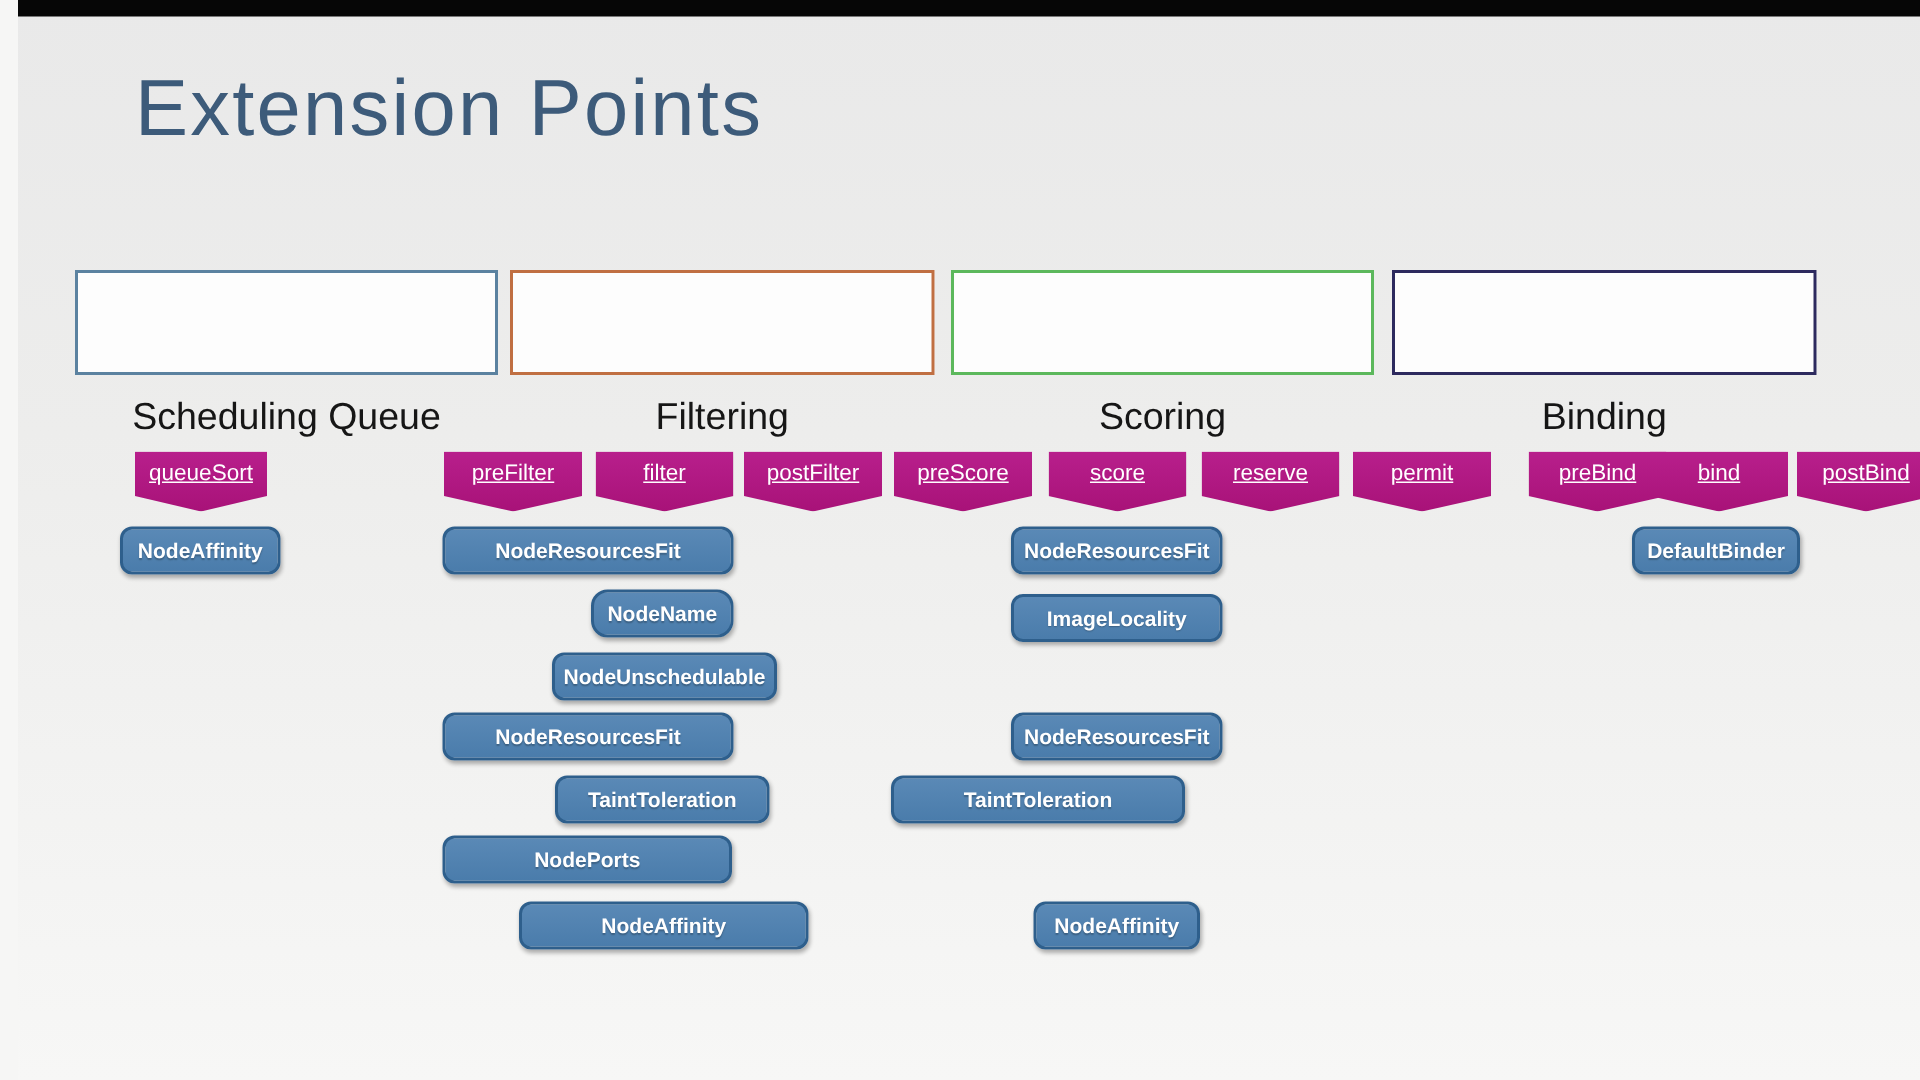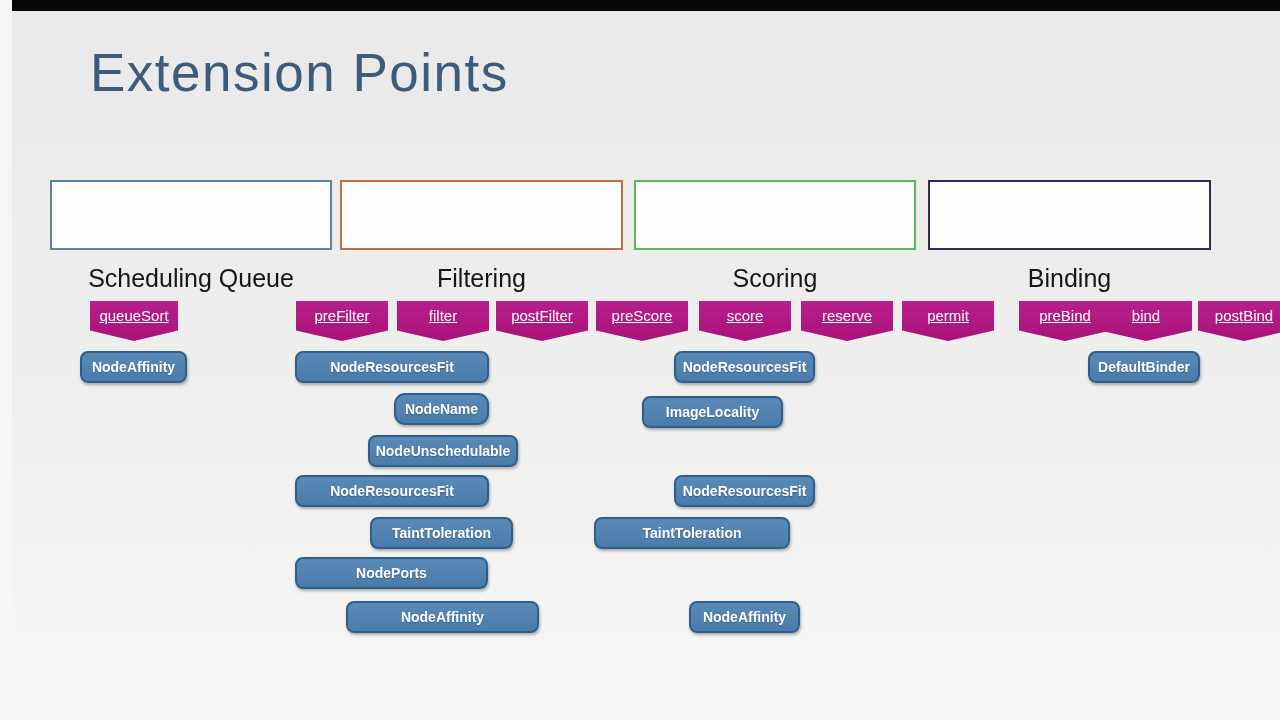--- a/index.html
+++ b/index.html
@@ -96,20 +96,20 @@
 
   <div class="plugin-chip" style="left:283px; top:351px; width:194px;">NodeResourcesFit</div>
   <div class="plugin-chip" style="left:382px; top:393px; width:95px;border-radius:11px;">NodeName</div>
   <div class="plugin-chip" style="left:356px; top:435px; width:150px;">NodeUnschedulable</div>
   <div class="plugin-chip" style="left:283px; top:475px; width:194px;">NodeResourcesFit</div>
   <div class="plugin-chip" style="left:358px; top:517px; width:143px;">TaintToleration</div>
   <div class="plugin-chip" style="left:283px; top:557px; width:193px;">NodePorts</div>
   <div class="plugin-chip" style="left:334px; top:601px; width:193px;">NodeAffinity</div>
 
   <div class="plugin-chip" style="left:662px; top:351px; width:141px;">NodeResourcesFit</div>
-  <div class="plugin-chip" style="left:630px; top:396px; width:141px;text-align:center;">ImageLocality</div>
+  <div class="plugin-chip" style="left:662px; top:396px; width:141px;text-align:center;">ImageLocality</div>
   <div class="plugin-chip" style="left:662px; top:475px; width:141px;">NodeResourcesFit</div>
   <div class="plugin-chip" style="left:582px; top:517px; width:196px;">TaintToleration</div>
   <div class="plugin-chip" style="left:677px; top:601px; width:111px;">NodeAffinity</div>
 
   <div class="plugin-chip" style="left:1076px; top:351px; width:112px;">DefaultBinder</div>
 
 </div>
 
 </body></html>

